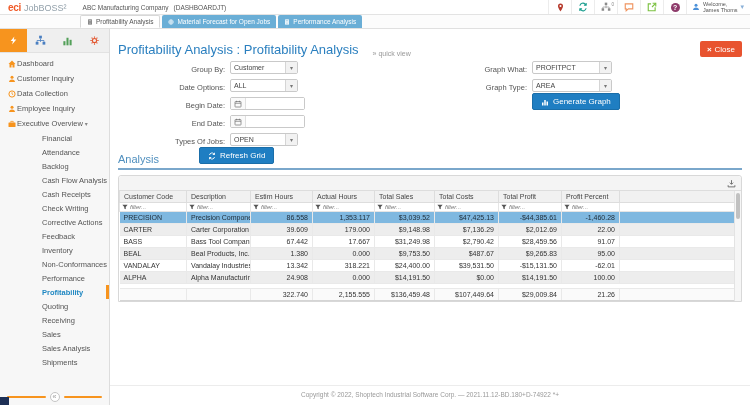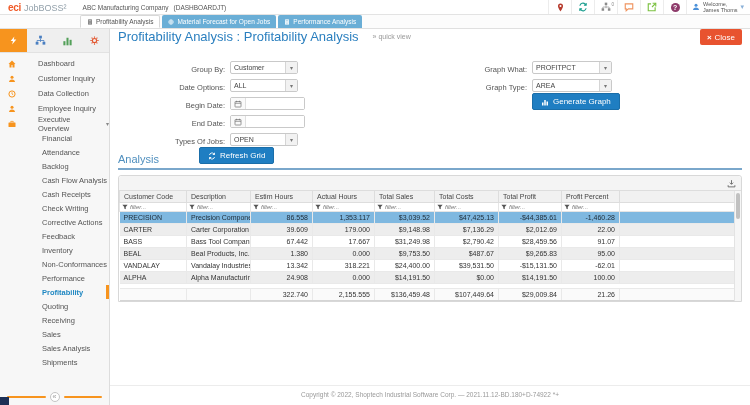--- a/index.html
+++ b/index.html
@@ -27,33 +27,33 @@
   .tab.active { background:#fff; color:#555; border:1px solid #d8d8d8; border-bottom:1px solid #fff; }
   .tab.inactive { background:#6aaed6; color:#fff; }
 
   
   .main { display:flex; height:376px; }
   .sidebar { width:110px; background:#f7f7f7; border-right:1px solid #ddd; display:flex; flex-direction:column; position:relative; flex:none; }
   .side-icons { height:24px; background:#efefef; border-bottom:1px solid #e2e2e2; display:flex; }
   .sicon { width:27px; display:flex; align-items:center; justify-content:center; cursor:pointer; }
   .sicon.active { background:#f7941e; color:#fff; }
   .menu { flex:1; padding-top:3px; overflow:hidden; }
-  .mitem { height:15px; display:flex; align-items:center; gap:22px; padding-left:8px; font-size:7.5px; color:#555; cursor:pointer; }
+  .mitem { height:15px; display:flex; align-items:center; gap:1px; padding-left:8px; font-size:7.5px; color:#555; cursor:pointer; }
   .mitem .mic { color:#f7941e; }
   .mitem .expcar { color:#888; font-size:6px; margin-left:1px; }
   .sub { height:14px; display:flex; align-items:center; padding-left:42px; font-size:7.5px; color:#555; cursor:pointer; }
   .sub.active { color:#1e87c2; font-weight:bold; border-right:3px solid #f7941e; }
   .collapse-bar { height:12px; display:flex; align-items:center; gap:4px; padding:0 7px; margin-bottom:2px; cursor:pointer; }
   .cline { flex:1; height:2px; background:#f7941e; border-radius:1px; }
   .cknob { width:10px; height:10px; border-radius:50%; border:1px solid #c5c5c5; background:#fff; color:#999; font-size:7px; line-height:8px; text-align:center; flex:none; }
   .corner-badge { position:absolute; left:0; bottom:0; width:9px; height:8px; background:#1d2f55; }
 
   
   .content { flex:1; display:flex; flex-direction:column; background:#fff; overflow:hidden; }
-  .chead { height:28px; display:flex; align-items:flex-start; padding:0 8px; flex:none;gap:8px; }
+  .chead { height:28px; display:flex; align-items:flex-end; padding:0 8px; flex:none;gap:8px; }
   .ptitle { font-size:13px; color:#2a7fbf; font-weight:normal; white-space:nowrap; }
   .quick { font-size:7px; color:#999; margin-left:6px; margin-top:4px; }
   .close-btn { margin-left:auto; background:#e8532f; color:#fff; font-size:8px; height:16px; padding:0 7px; border-radius:2px; display:flex; align-items:center; gap:3px; cursor:pointer; }
   .close-btn .x { font-weight:bold; font-size:8px; }
 
   .form-area { position:relative; height:96px; flex:none; font-size:7.5px; }
   .fgroup { position:absolute; top:4px; }
   .fg-left { left:0; }
   .fg-right { left:355px; }
   .frow { display:flex; align-items:flex-end; height:13px; margin-bottom:5px; }

